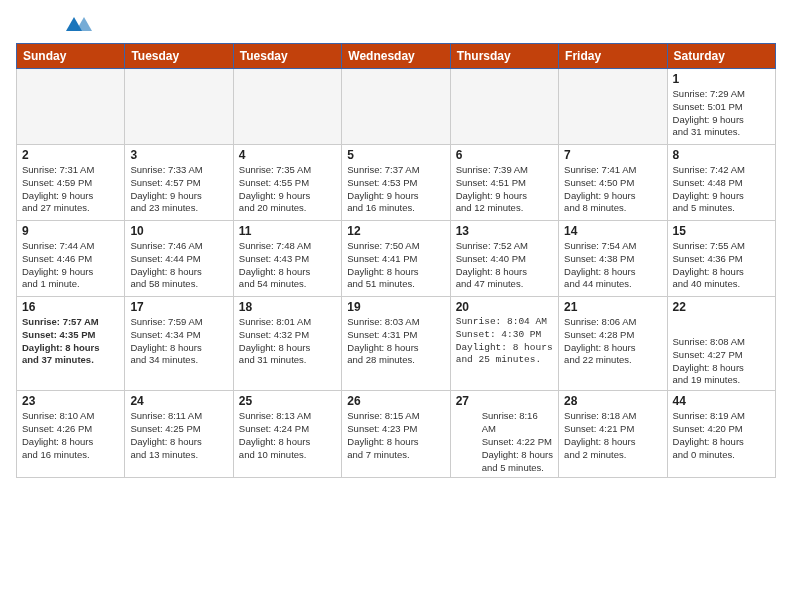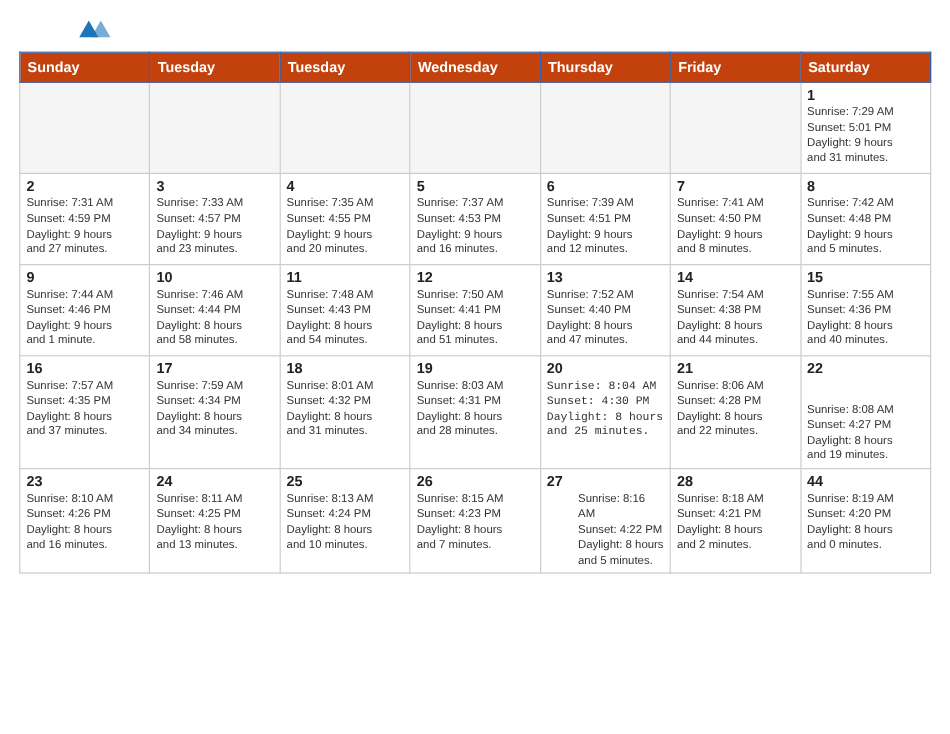--- a/index.html
+++ b/index.html
@@ -222,21 +222,21 @@
           <span class="day-num">15</span>
           <div class="day-info" style="white-space: pre-line;">Sunrise: 7:55 AM
 Sunset: 4:36 PM
 Daylight: 8 hours
 and 40 minutes.</div>
         </td>
       </tr>
       <tr>
         <td>
           <span class="day-num">16</span>
-          <div class="day-info" style="white-space: pre-line;">Sunrise: 7:57 AM
+          <div class="day-info" style="white-space: pre-line; font-weight: bold;">Sunrise: 7:57 AM
 Sunset: 4:35 PM
 Daylight: 8 hours
 and 37 minutes.</div>
         </td>
         <td>
           <span class="day-num">17</span>
           <div class="day-info" style="white-space: pre-line;">Sunrise: 7:59 AM
 Sunset: 4:34 PM
 Daylight: 8 hours
 and 34 minutes.</div>

